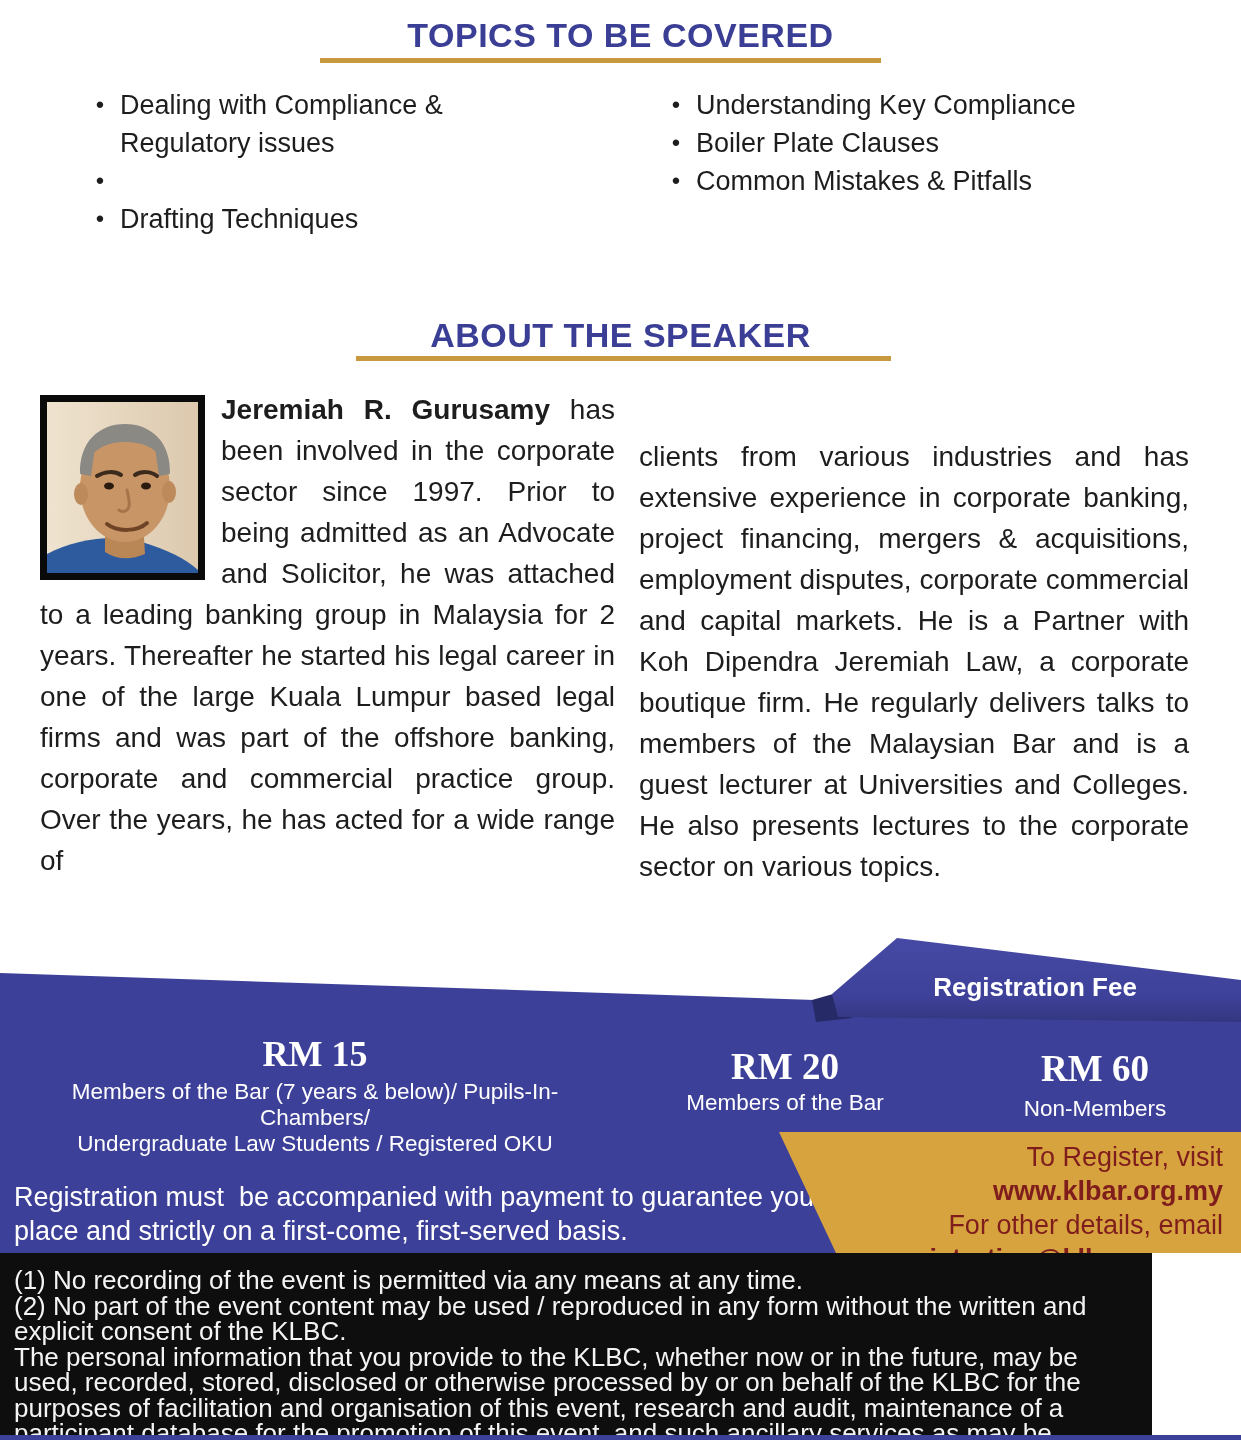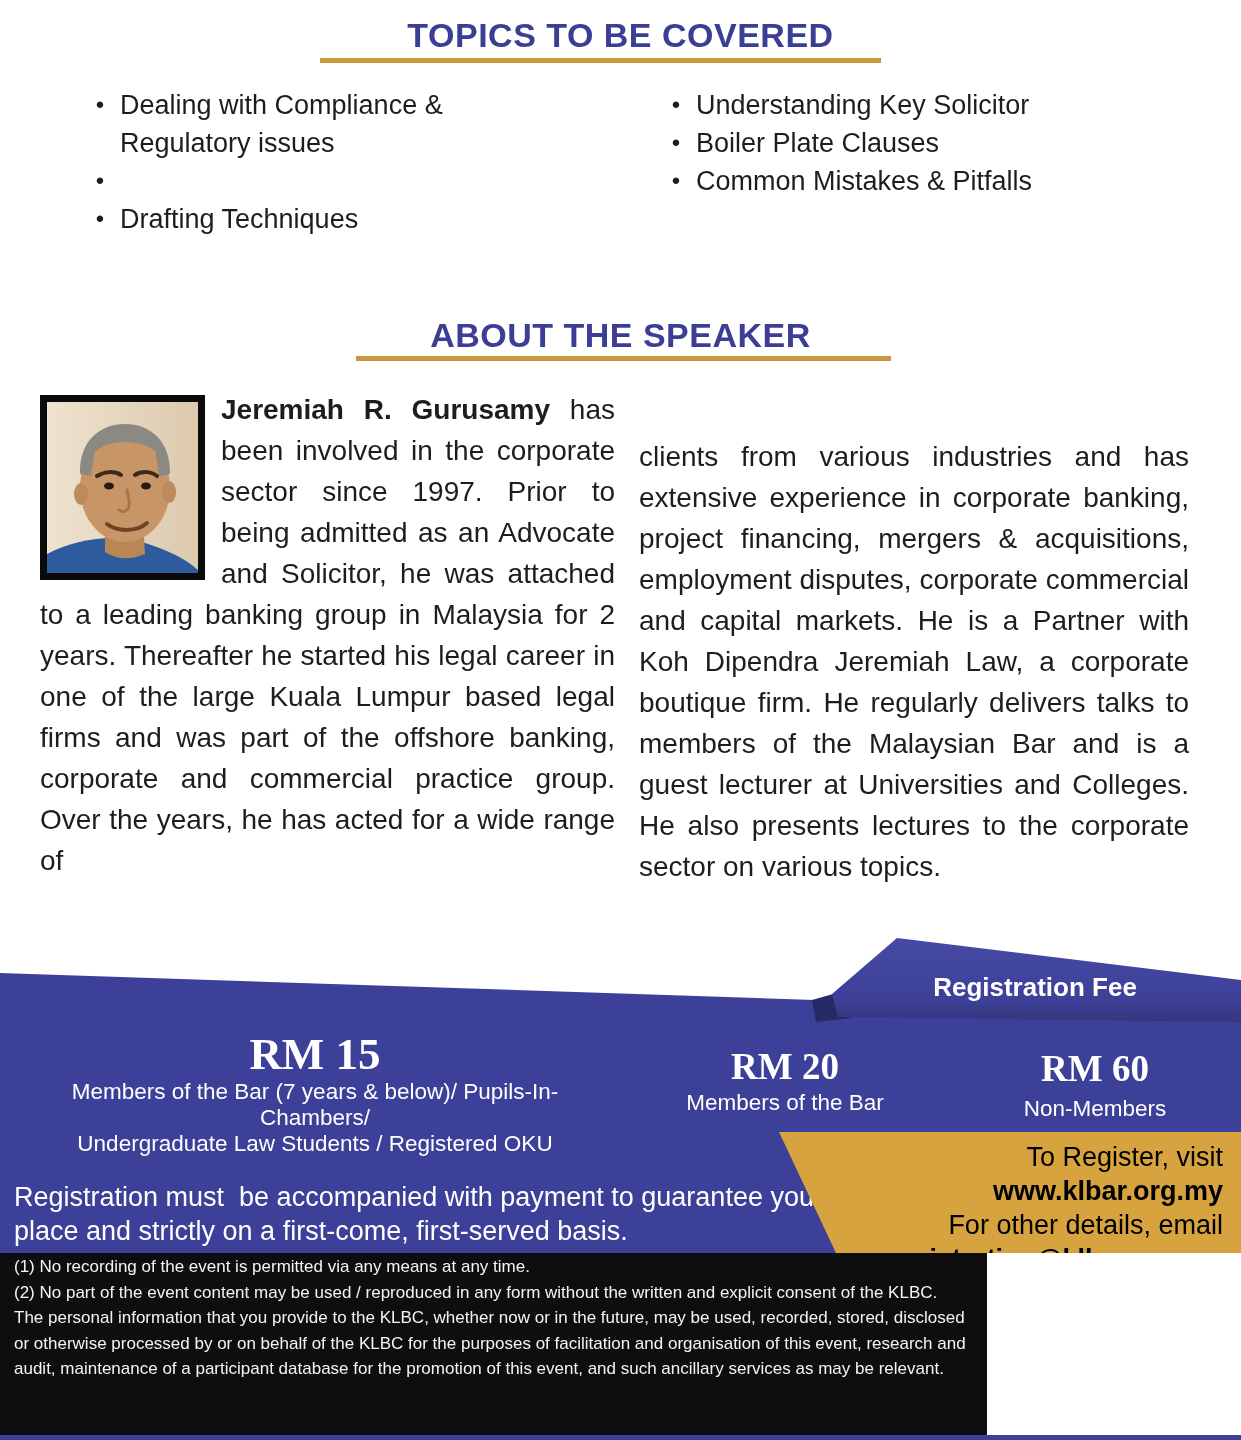--- a/index.html
+++ b/index.html
@@ -63,52 +63,52 @@
     clip-path:polygon(12px 56px,77px 0,421px 42px,421px 84px,18px 79px);
   }
   .reg-fee-label{
     position:absolute;left:880px;top:972px;width:310px;
     text-align:center;color:#ffffff;font-size:26px;font-weight:bold;
   }
   .fee-block{position:absolute;text-align:center;color:#ffffff;}
   .fee-amount{font-family:"Liberation Serif", serif;font-weight:bold;}
   .fee-desc{white-space:pre-line;font-size:22.5px;line-height:26px;}
   .fee-15{left:30px;top:1032px;width:570px;}
-  .fee-15 .fee-amount{font-size:45px;line-height:44px;}
+  .fee-15 .fee-amount{font-size:36px;line-height:44px;}
   .fee-15 .fee-desc{margin-top:3px;}
   .fee-20{left:655px;top:1046px;width:260px;}
   .fee-20 .fee-amount{font-size:37px;line-height:41px;}
   .fee-20 .fee-desc{margin-top:3px;}
   .fee-60{left:965px;top:1048px;width:260px;}
   .fee-60 .fee-amount{font-size:37px;line-height:41px;}
   .fee-60 .fee-desc{margin-top:7px;}
   .reg-note{
     position:absolute;left:14px;top:1180px;width:1010px;
     color:#ffffff;font-size:27px;line-height:34px;white-space:pre-wrap;
   }
 
   
   .register-box{
     position:absolute;left:779px;top:1132px;width:462px;height:121px;
     background:#d7a33e;
     clip-path:polygon(0 0,462px 0,462px 121px,57px 121px);
   }
   .register-text{
     padding:8px 18px 0 80px;
-    text-align:right;color:#000000;
+    text-align:right;color:#7f1d1d;
     font-size:27px;line-height:34px;
   }
   .register-text .strong{font-weight:bold;}
 
   
   .terms{
-    position:absolute;left:0;top:1253px;width:987px;height:182px;
+    position:absolute;left:0;top:1253px;width:1152px;height:182px;
     background:#0e0e0e;color:#f4f4f4;
-    box-sizing:border-box;padding:1px 14px 0 14px;
-    font-size:17px;line-height:25.5px;
+    box-sizing:border-box;padding:15px 14px 0 14px;
+    font-size:26px;line-height:25.5px;
   }
   .terms p{margin:0;}
   .bottom-strip{
     position:absolute;left:0;top:1435px;width:1241px;height:5px;
     background:#3d4098;
   }
 </style>
 </head>
 <body>
 
@@ -128,21 +128,21 @@
         <span class="bullet">•</span>
       </li>
       <li class="topic-item">
         <span class="bullet">•</span>
         <span class="topic-text">Drafting Techniques</span>
       </li>
     </ul>
     <ul class="topic-list right">
       <li class="topic-item">
         <span class="bullet">•</span>
-        <span class="topic-text">Understanding Key Solicitor</span>
+        <span class="topic-text">Understanding Key Compliance</span>
       </li>
       <li class="topic-item">
         <span class="bullet">•</span>
         <span class="topic-text">Boiler Plate Clauses</span>
       </li>
       <li class="topic-item">
         <span class="bullet">•</span>
         <span class="topic-text">Common Mistakes &amp; Pitfalls</span>
       </li>
     </ul>

